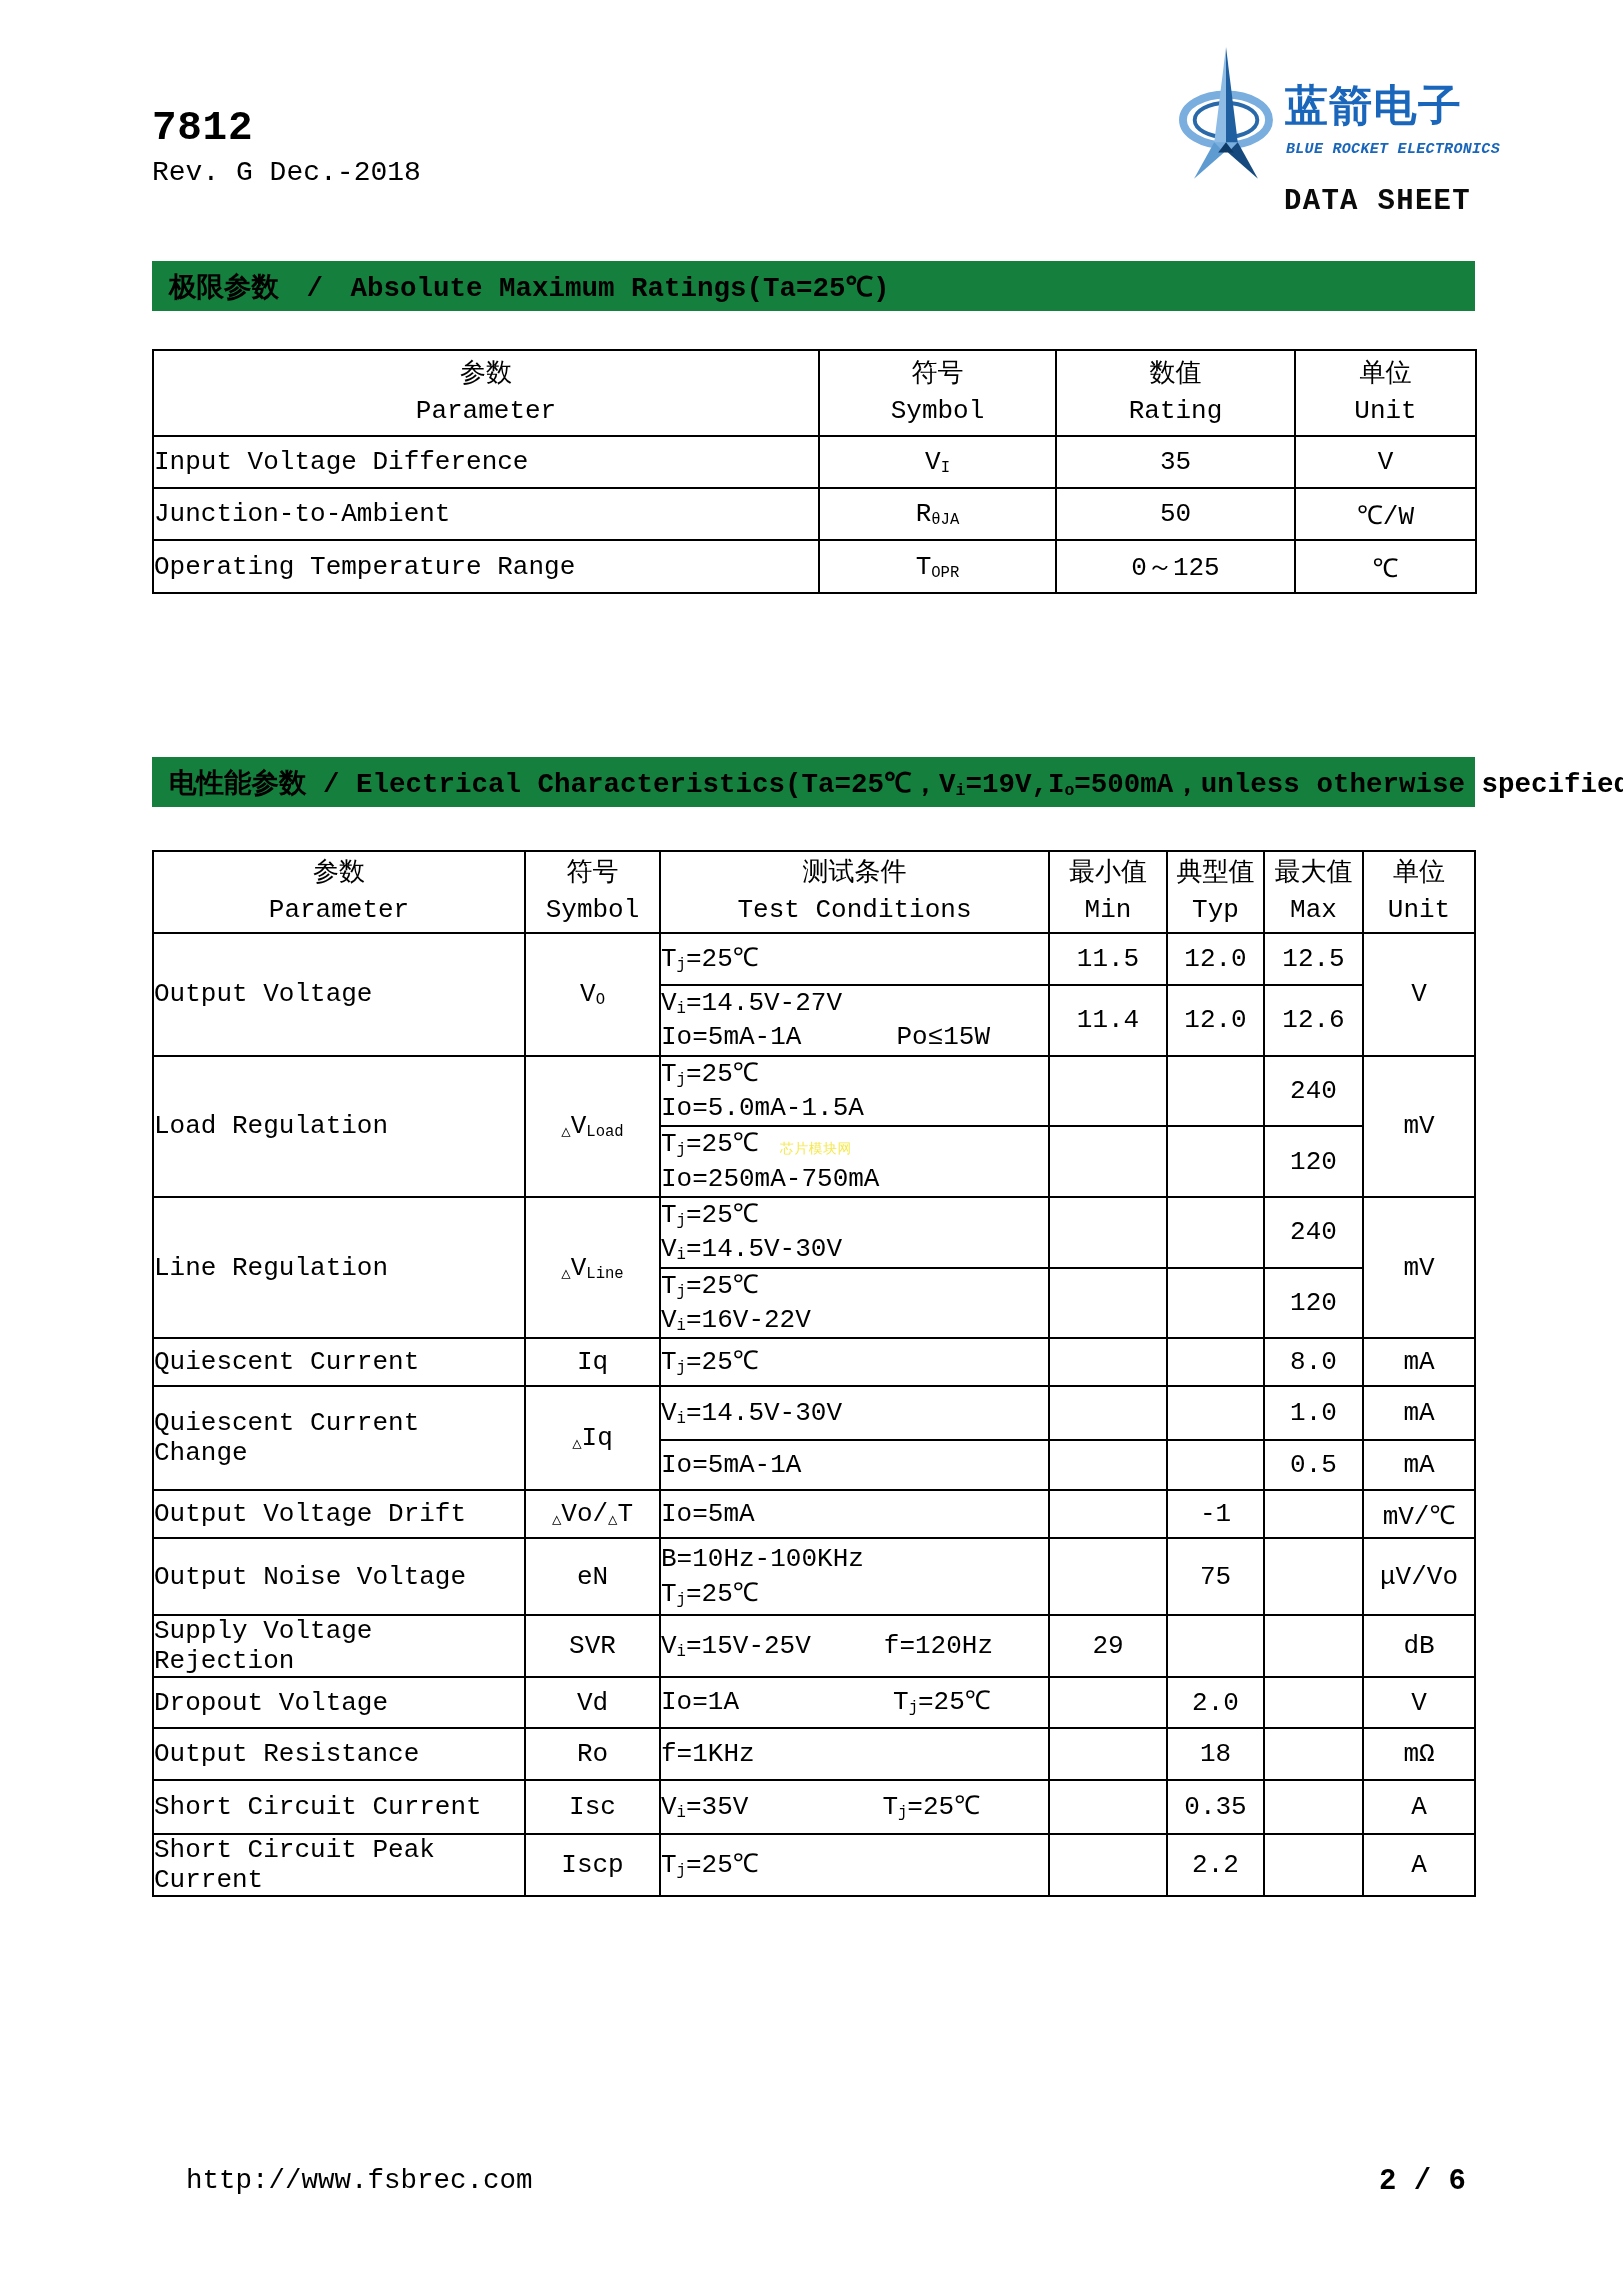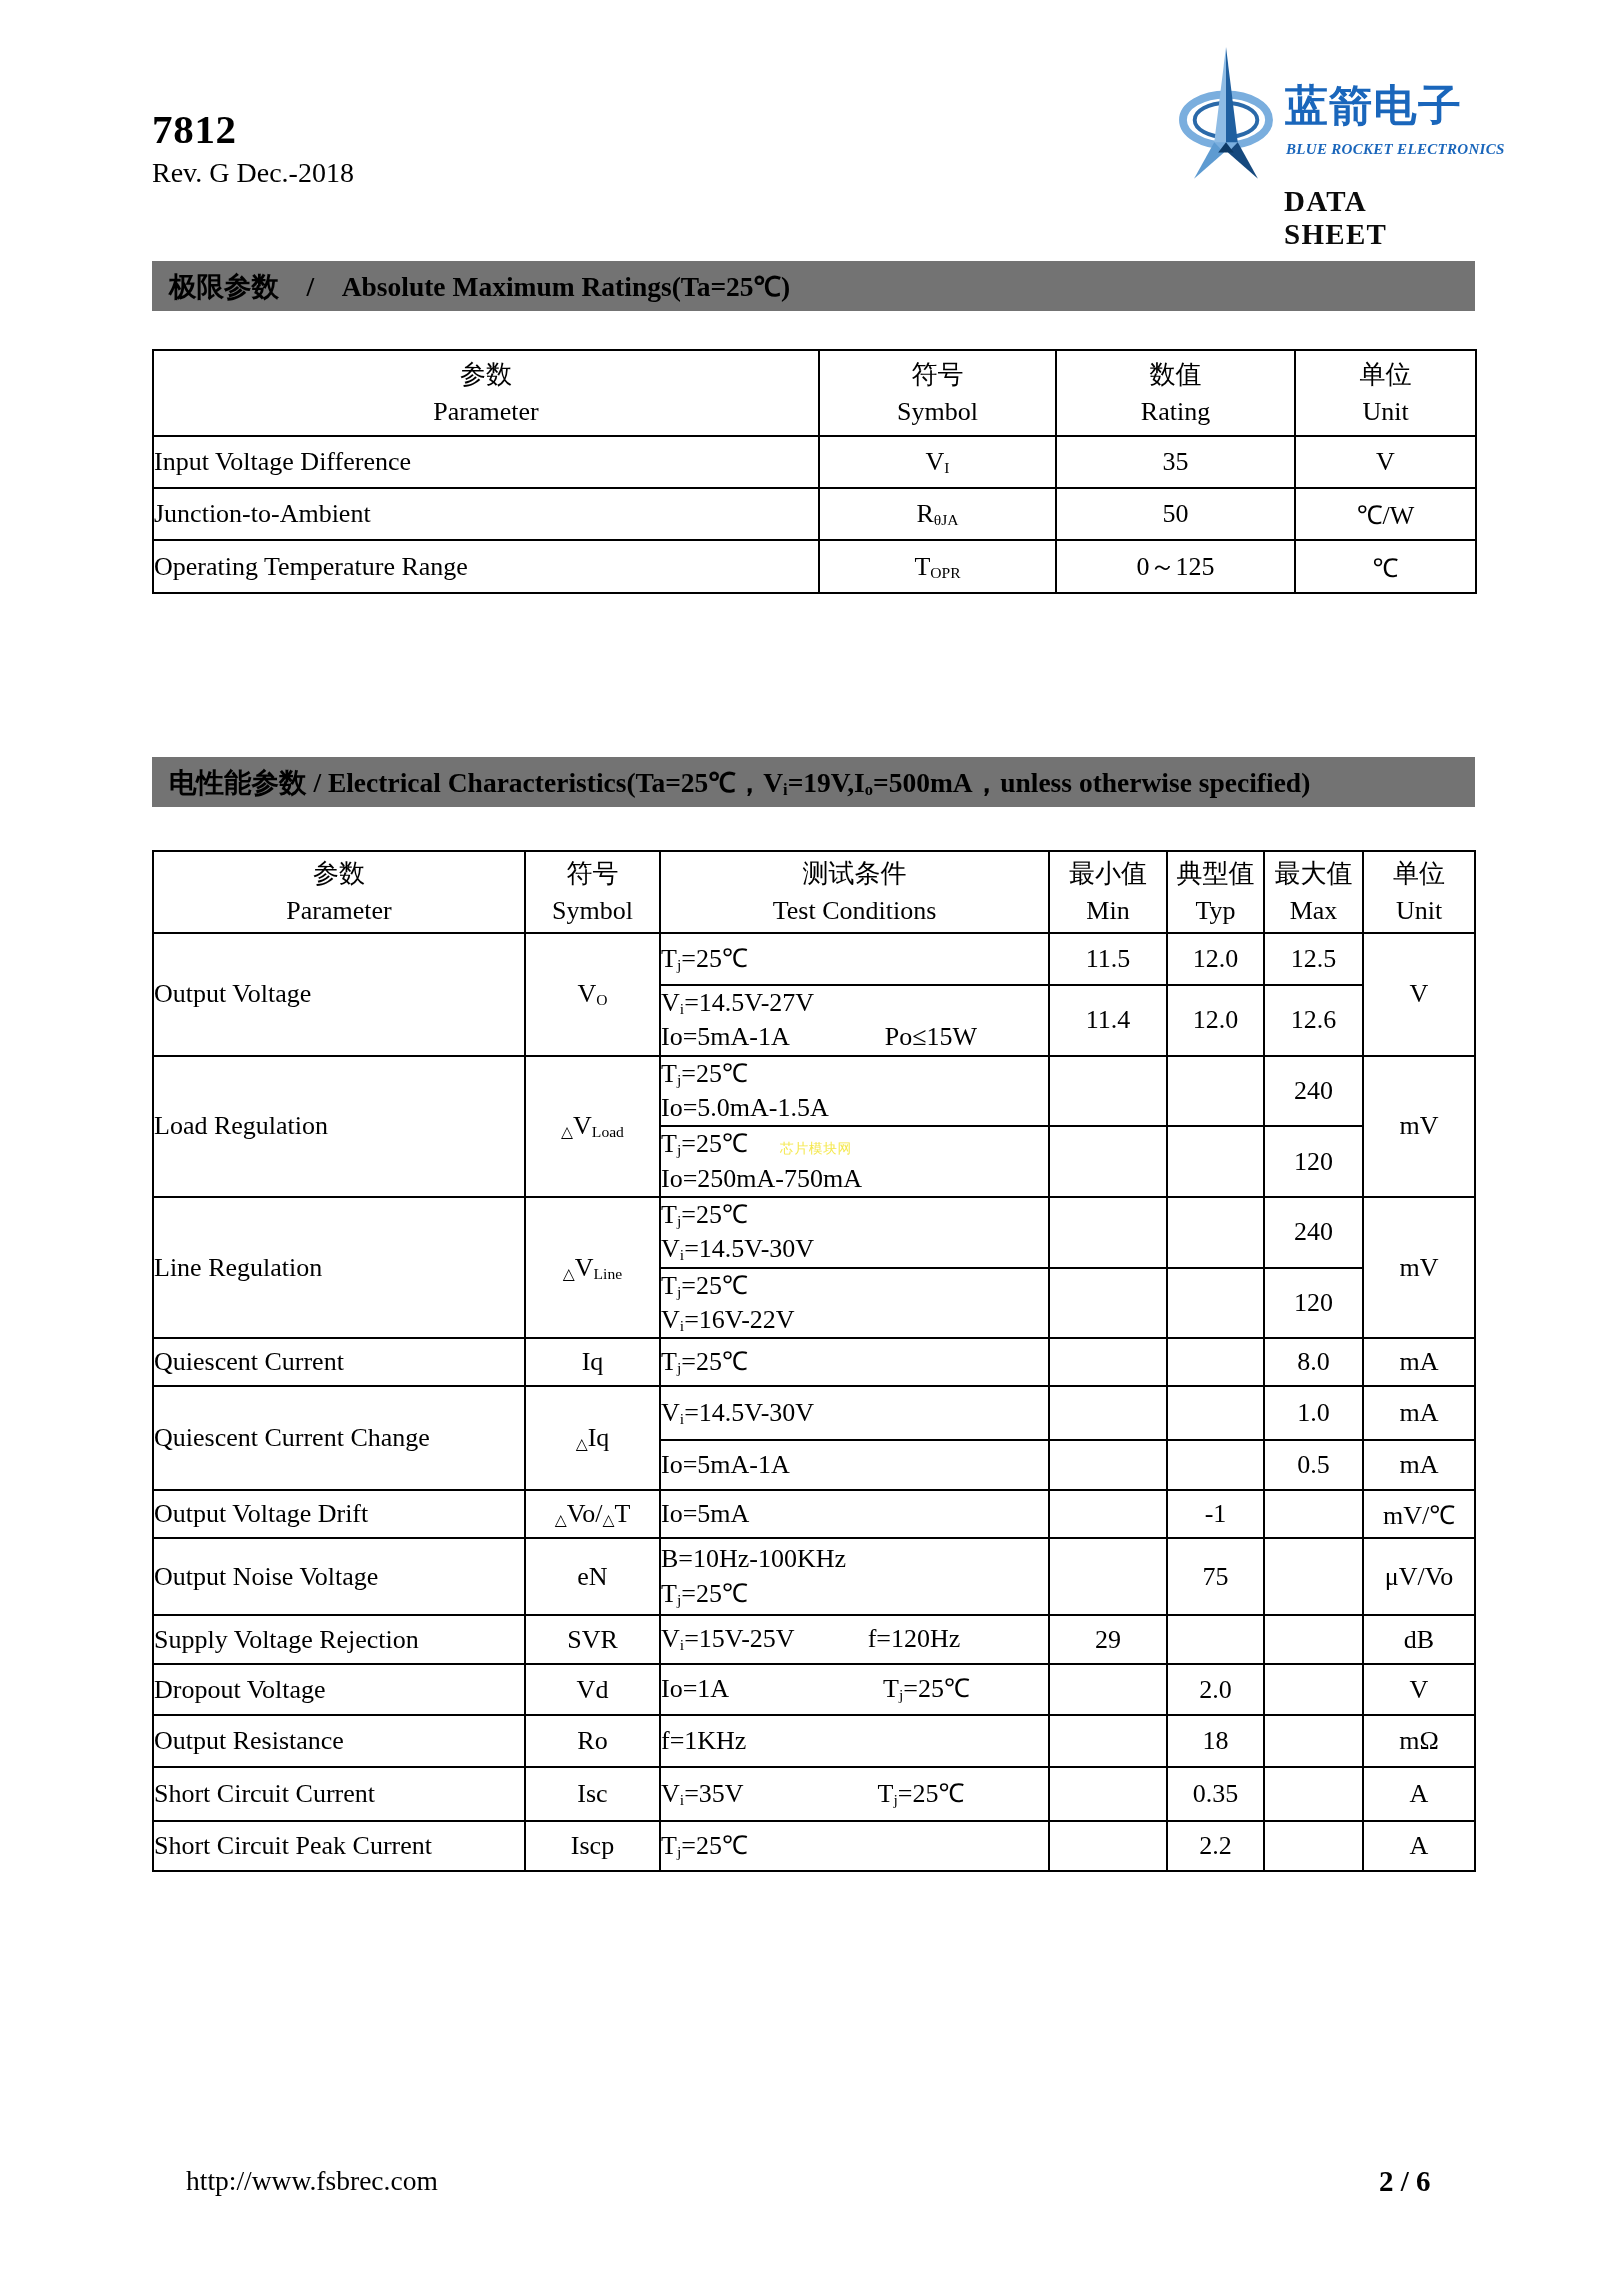--- a/index.html
+++ b/index.html
@@ -1,27 +1,27 @@
 <!DOCTYPE html>
 <html style="font-size:10.5px"><head>
 <meta charset="utf-8">
 <style>
   html,body{margin:0;padding:0;background:#ffffff;}
   .page{position:relative;width:1623px;height:2295px;background:#ffffff;overflow:hidden;
-        font-family:Liberation Serif, serif;color:#000;}
+        font-family:Liberation Mono, monospace;color:#000;}
   
   .part-number{position:absolute;left:152px;top:105px;font-size:41px;font-weight:bold;letter-spacing:0.7px;}
   .revision{position:absolute;left:152px;top:157px;font-size:28px;}
   .logo-wrap{position:absolute;left:1174px;top:36px;width:301px;height:190px;}
   .logo-star{position:absolute;left:3.3px;top:6.5px;}
   .logo-cn{position:absolute;left:111px;top:41px;font-size:43px;font-weight:bold;color:#1a66bb;letter-spacing:1.3px;}
   .logo-en{position:absolute;left:112px;top:105px;font-size:15px;font-weight:bold;font-style:italic;color:#1a66bb;letter-spacing:0.3px;white-space:nowrap;}
   .sheet-label{position:absolute;left:110px;top:149px;font-size:29px;font-weight:bold;letter-spacing:1.3px;color:#0b0b0b;}
   
-  .banner{position:absolute;left:152px;width:1323px;height:50px;background:#737373;
+  .banner{position:absolute;left:152px;width:1323px;height:50px;background:#15803d;
           display:flex;align-items:center;padding-left:17px;box-sizing:border-box;
           font-size:27.5px;font-weight:bold;white-space:nowrap;}
   .banner-amr{top:261px;}
   .banner-ec{top:757px;}
   
   table.tbl{border-collapse:collapse;table-layout:fixed;position:absolute;background:#fff;}
   table.tbl td{border:2px solid #000;font-size:26px;vertical-align:middle;padding:0;overflow:hidden;}
   td.c{text-align:center;}
   td.pl{text-align:left;padding-left:18.3px;}
   td.pl2{text-align:left;padding-left:6.5px;}

